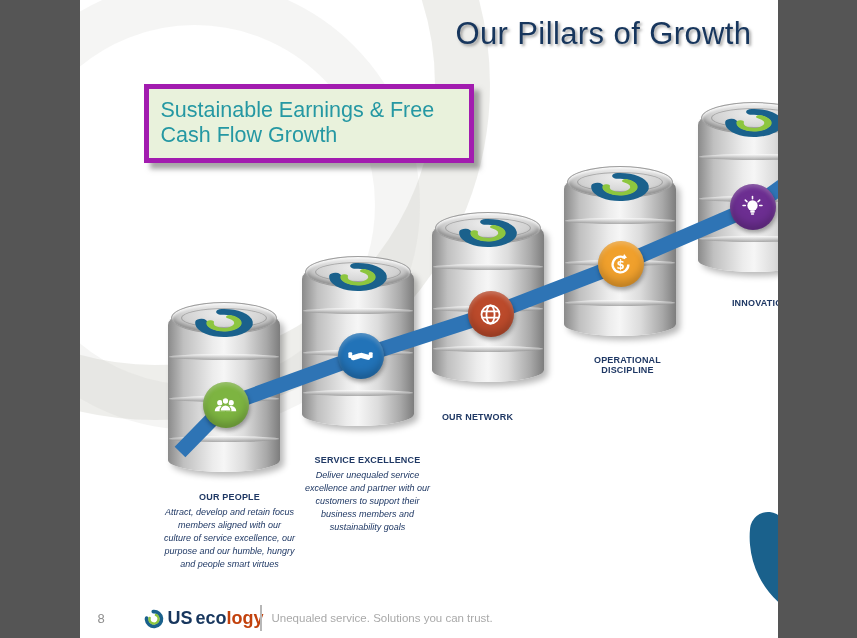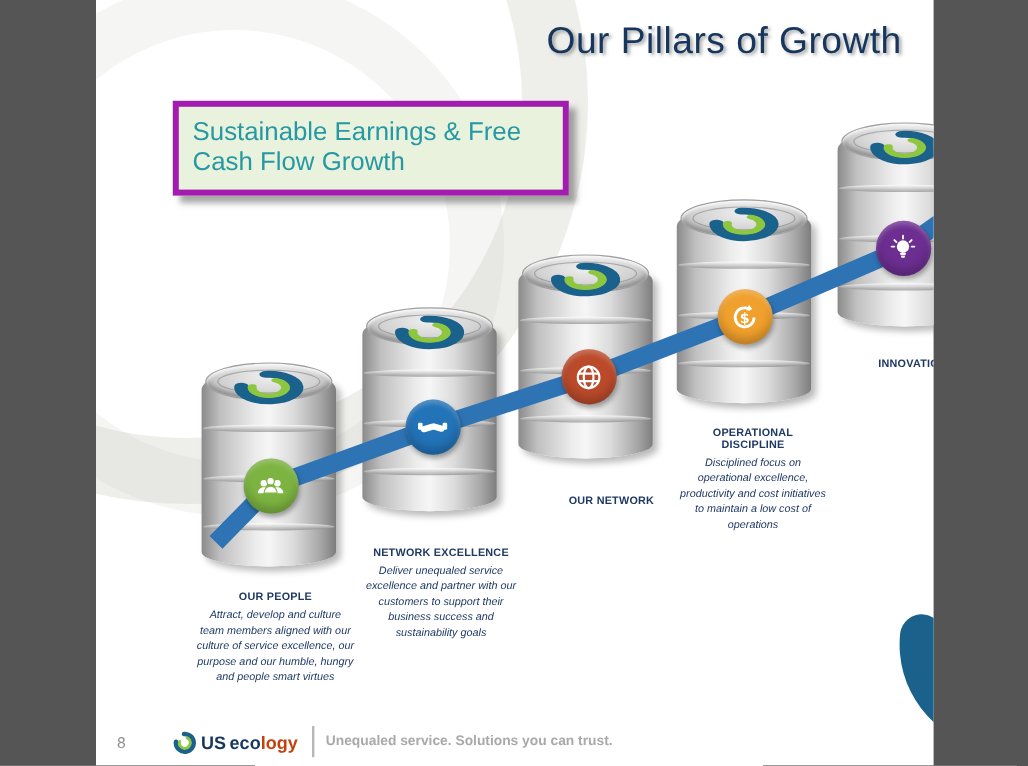--- a/index.html
+++ b/index.html
@@ -45,32 +45,32 @@
     box-shadow:1px 3px 4px rgba(0,0,0,.35), inset 0 -5px 8px rgba(0,0,0,.22), inset 0 3px 4px rgba(255,255,255,.25);}
   .picon svg{width:27px; height:27px; display:block;}
   .picon-green{background:#7DB441;} .picon-blue{background:#2273B8;} .picon-red{background:#BB4A2B;}
   .picon-orange{background:#F0A02C;} .picon-purple{background:#6C2E91;}
   .i1{left:123px; top:382px;} .i2{left:258px; top:333px;} .i3{left:388px; top:291px;}
   .i4{left:518px; top:241px;} .i5{left:650px; top:184px;}
   
   .ptext{position:absolute; width:132px; text-align:center; color:#1F3864; z-index:6;}
   .ptext h3{font-size:9px; font-weight:bold; margin:0 0 4px; letter-spacing:.2px;}
   .ptext p{font-size:9px; font-style:italic; margin:0; line-height:1.45;}
-  .t1{left:84px; top:492px;} .t2{left:222px; top:455px;} .t3{left:364px; top:412px;}
+  .t1{left:84px; top:492px;} .t2{left:222px; top:455px;} .t3{left:332px; top:412px;}
   .t4{left:487px; top:355px; width:122px;} .t5{left:621px; top:298px; width:120px;}
   
   .big-logo{position:absolute; left:663px; top:442px; z-index:2;}
   
   .page-num{position:absolute; left:18px; bottom:12px; font-size:13px; color:#8f8f8f; z-index:10;}
   .footer-brand{position:absolute; left:64px; bottom:9px; display:flex; align-items:center; z-index:10;}
   .footer-brand svg{margin-right:4px;}
-  .brand-text{font-size:15px; font-weight:bold; color:#17365D;}
+  .brand-text{font-size:18px; font-weight:bold; color:#17365D;}
   .brand-green{color:#c2410c;}
   .footer-divider{position:absolute; left:180px; bottom:7px; width:2px; height:26px; background:#b7b7b7; z-index:10;}
-  .tagline{position:absolute; left:192px; bottom:14px; font-size:11.5px; font-weight:bold; color:#a9a9a9; z-index:10;}
+  .tagline{position:absolute; left:192px; bottom:14px; font-size:11.5px; font-weight:normal; color:#a9a9a9; z-index:10;}
 </style>
 </head>
 <body>
 
 <svg width="0" height="0" style="position:absolute" aria-hidden="true">
   <defs>
     <g id="uslogo">
       <circle cx="50" cy="50" r="37" fill="none" stroke="#1A618C" stroke-width="19" stroke-linecap="round" stroke-dasharray="181 52" transform="rotate(-95 50 50)"></circle>
       <circle cx="50" cy="50" r="22.5" fill="none" stroke="#8DC63F" stroke-width="12" stroke-linecap="round" stroke-dasharray="99 45" transform="rotate(-65 50 50)"></circle>
     </g>
@@ -198,32 +198,31 @@
           <path d="M5.6 5.4l1.5 1.4"></path>
           <path d="M18.4 5.4l-1.5 1.4"></path>
         <path d="M3.6 10.2h2"></path>
           <path d="M18.4 10.2h2"></path>
       </g>
     </svg>
   </div>
 
   <div class="ptext t1">
     <h3>OUR PEOPLE</h3>
-    <p>Attract, develop and culture team members aligned with our culture of service excellence, our purpose and our humble, hungry and people smart virtues</p>
+    <p>Attract, develop and retain focus members aligned with our culture of service excellence, our purpose and our humble, hungry and people smart virtues</p>
   </div>
   <div class="ptext t2">
-    <h3>NETWORK EXCELLENCE</h3>
-    <p>Deliver unequaled service excellence and partner with our customers to support their business success and sustainability goals</p>
+    <h3>SERVICE EXCELLENCE</h3>
+    <p>Deliver unequaled service excellence and partner with our customers to support their business members and sustainability goals</p>
   </div>
   <div class="ptext t3">
     <h3>OUR NETWORK</h3>
   </div>
   <div class="ptext t4">
     <h3>OPERATIONAL DISCIPLINE</h3>
-    <p>Disciplined focus on operational excellence, productivity and cost initiatives to maintain a low cost of operations</p>
   </div>
   <div class="ptext t5">
     <h3>INNOVATION</h3>
   </div>
 
   <div class="big-logo">
     <svg viewBox="0 0 100 100" width="190" height="190">
         <use href="#uslogo"></use>
       </svg>
   </div>

